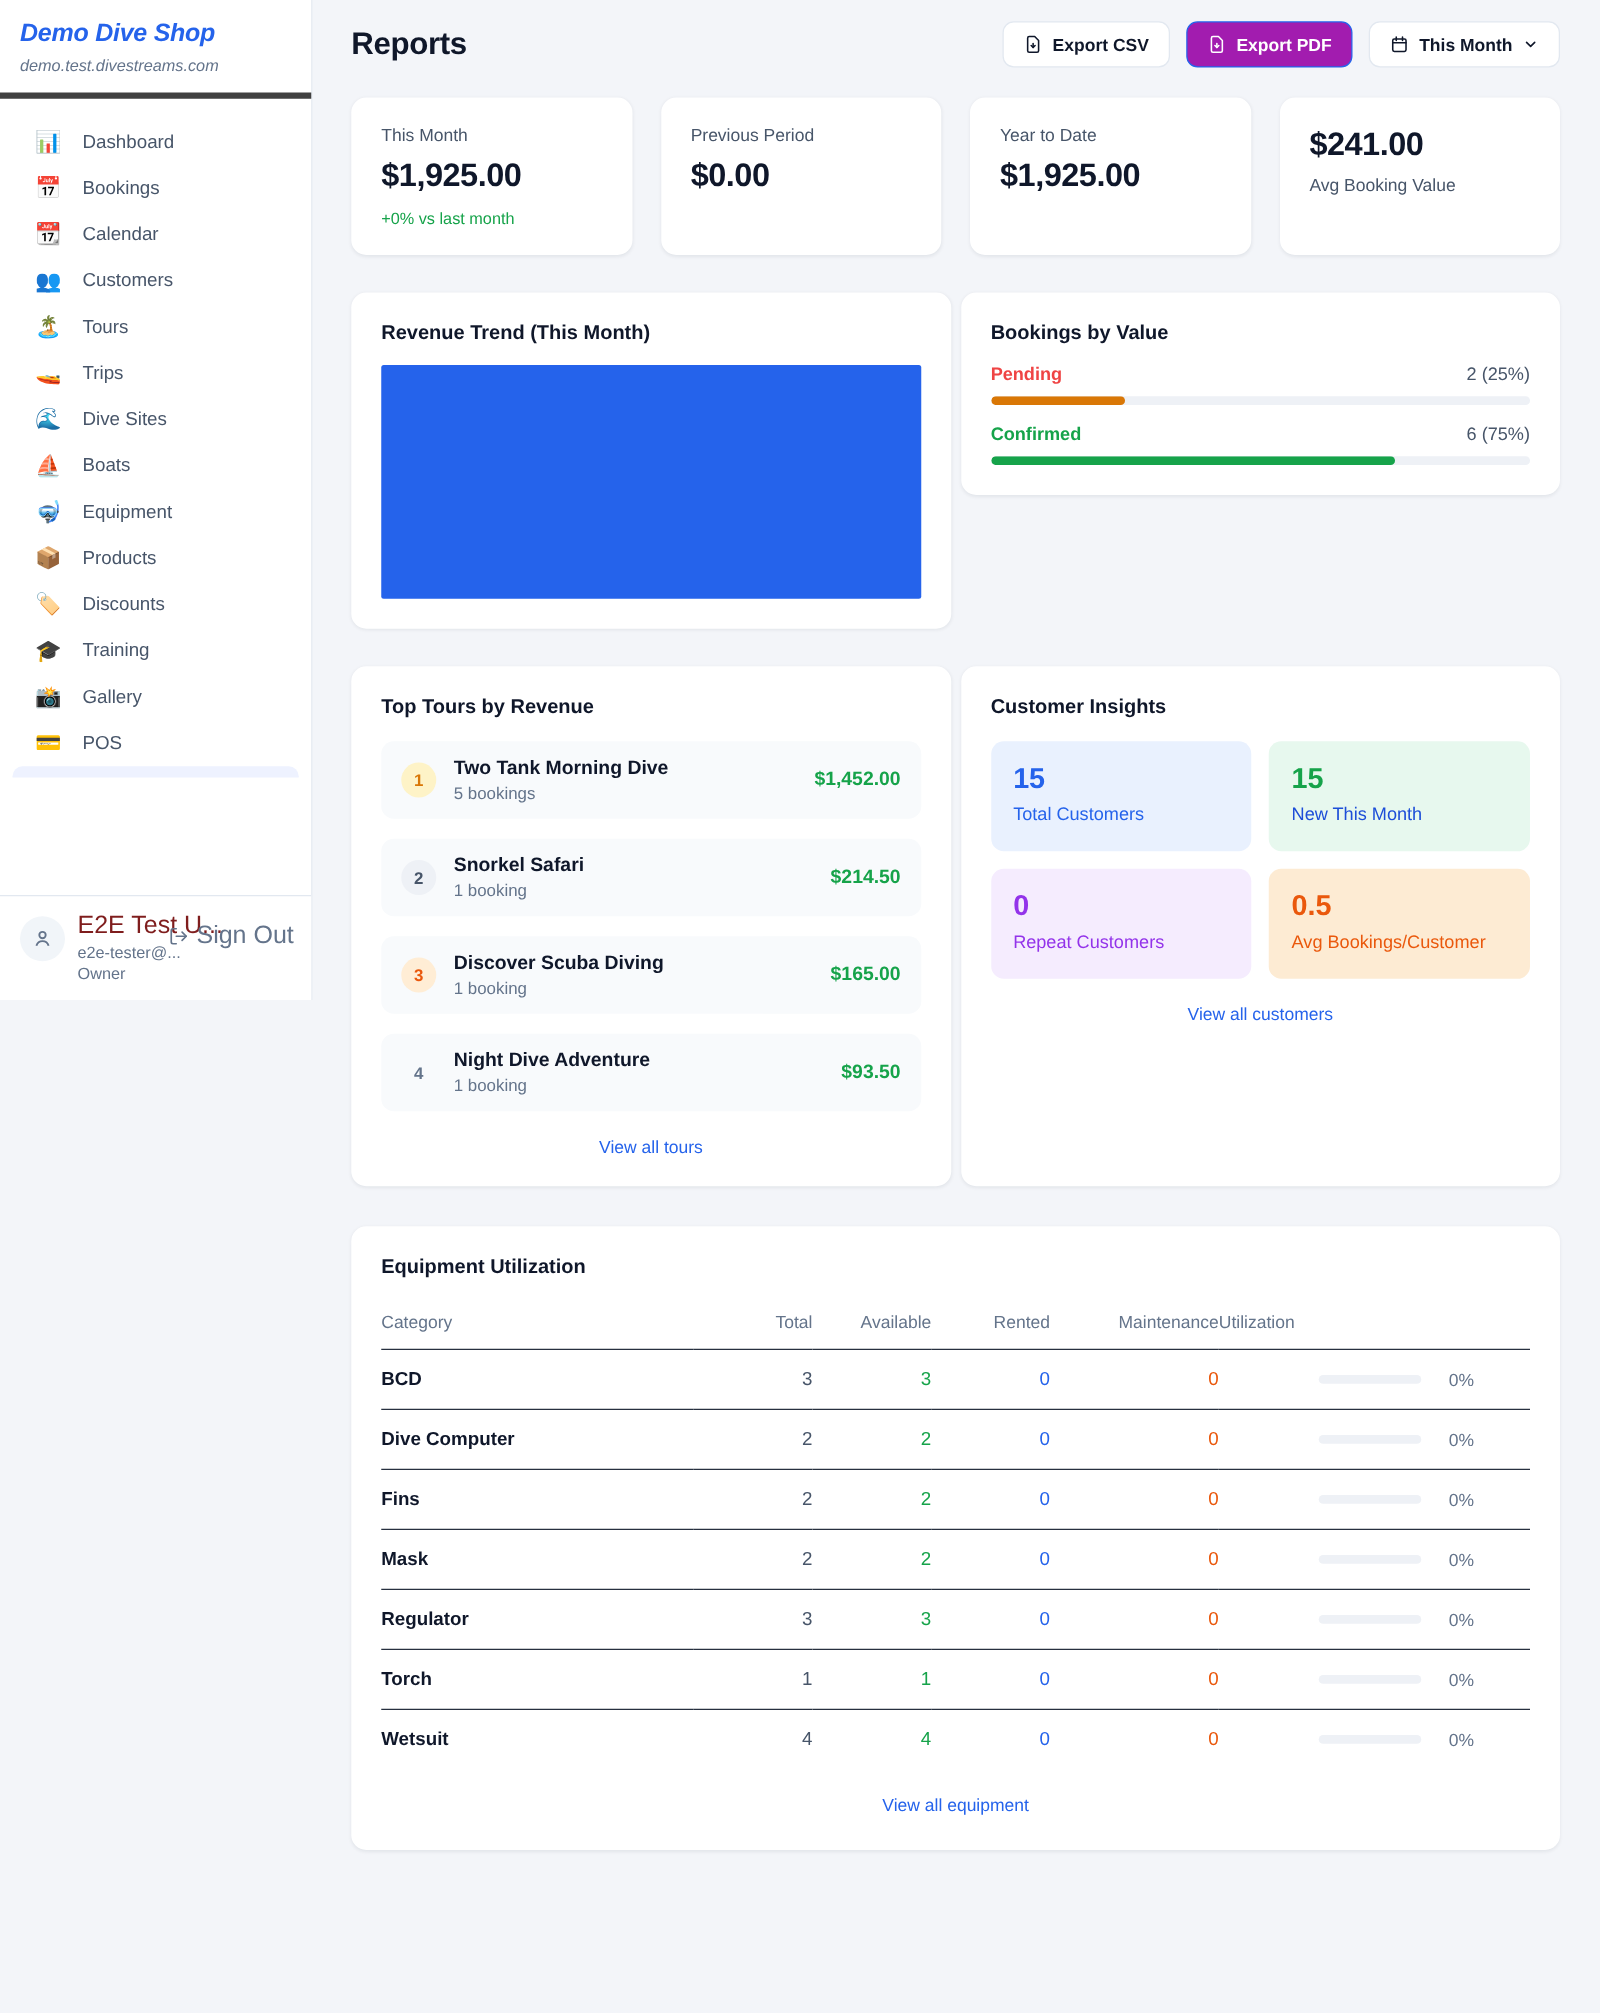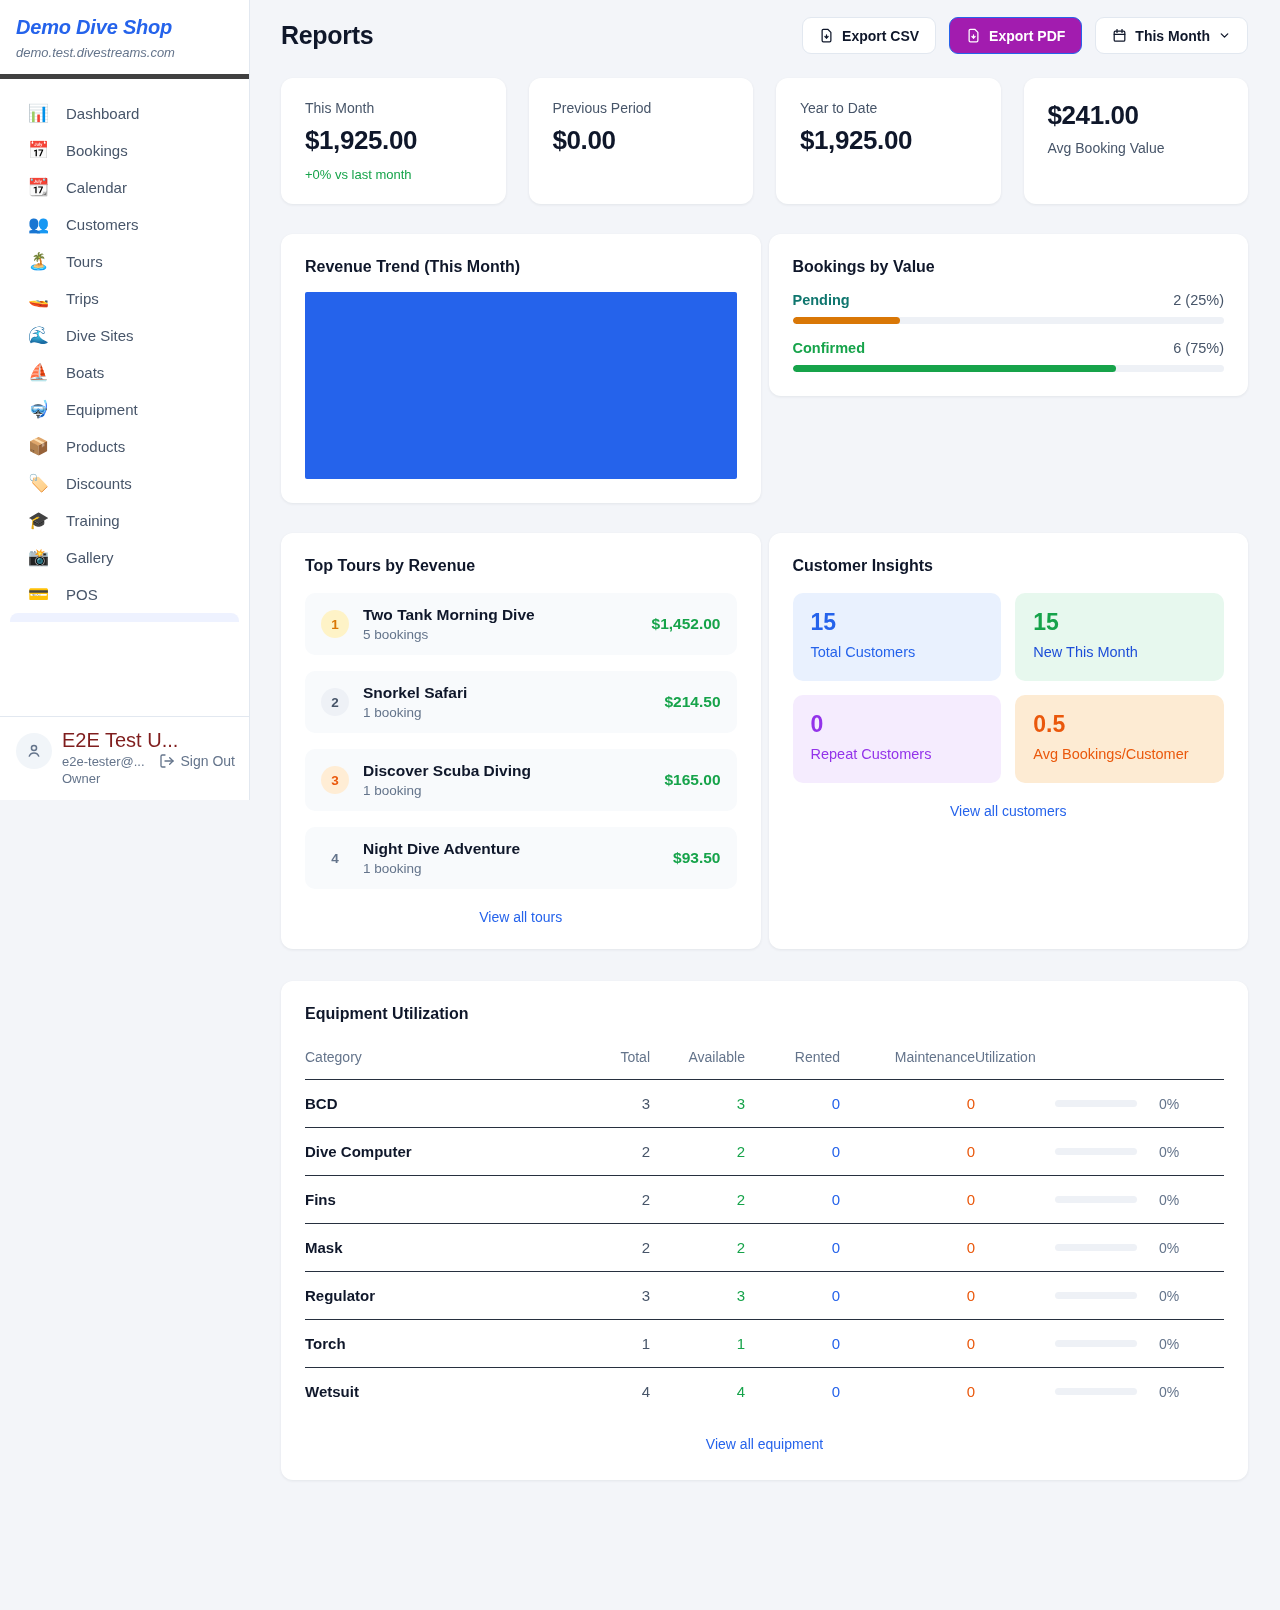--- a/index.html
+++ b/index.html
@@ -38,22 +38,22 @@
   }
   .avatar {
     width:36px; height:36px; border-radius:50%; background:#f1f5f9;
     display:flex; align-items:center; justify-content:center; flex:0 0 auto;
     color:#64748b; margin-top:4px;
   }
   .user-info { flex:1 1 auto; min-width:0; }
   .user-name { font-size:20px; font-weight:normal; color:#7f1d1d; white-space:nowrap; }
   .user-email, .user-role { font-size:13px; color:#64748b; margin-top:2px; white-space:nowrap; }
   .signout {
-    display:flex; align-items:center; gap:6px; color:#64748b; font-size:14px;
-    margin-top:24px; cursor:pointer; flex:0 0 auto;
+    display:flex; align-items:center; gap:6px; color:#64748b; font-size:20px;
+    margin-top:8px; cursor:pointer; flex:0 0 auto;
   }
 
   
   .main { position:absolute; left:250px; top:0; width:1030px; padding:17px 32px 40px 31px; }
   .page-header { display:flex; align-items:center; justify-content:space-between; }
   .page-title { font-size:25px; font-weight:bold; letter-spacing:-0.3px; }
   .header-actions { display:flex; gap:13px; }
   .btn {
     display:flex; align-items:center; gap:8px; height:37px; padding:0 16px;
     background:#fff; border:1px solid #e2e8f0; border-radius:9px;
@@ -297,21 +297,21 @@
   <div class="row-2col">
     <section class="card revenue-card">
       <h2 class="card-title">Revenue Trend (This Month)</h2>
       <div class="chart-block" id="revenue-chart" style="background: rgb(37, 99, 235);"></div>
     </section>
     <section class="card status-card">
       <h2 class="card-title">Bookings by Value</h2>
       <div id="status-rows">
           <div class="status-row">
     <div class="status-head">
-      <span class="status-label" style="color: #0f766e;">Pending</span>
+      <span class="status-label" style="color: #ef4444;">Pending</span>
       <span class="status-count">2 (25%)</span>
     </div>
     <div class="track">
       <div class="fill" style="width: 25%; background: rgb(217, 119, 6);"></div>
     </div>
   </div>
           <div class="status-row">
     <div class="status-head">
       <span class="status-label" style="color: rgb(22, 163, 74);">Confirmed</span>
       <span class="status-count">6 (75%)</span>

